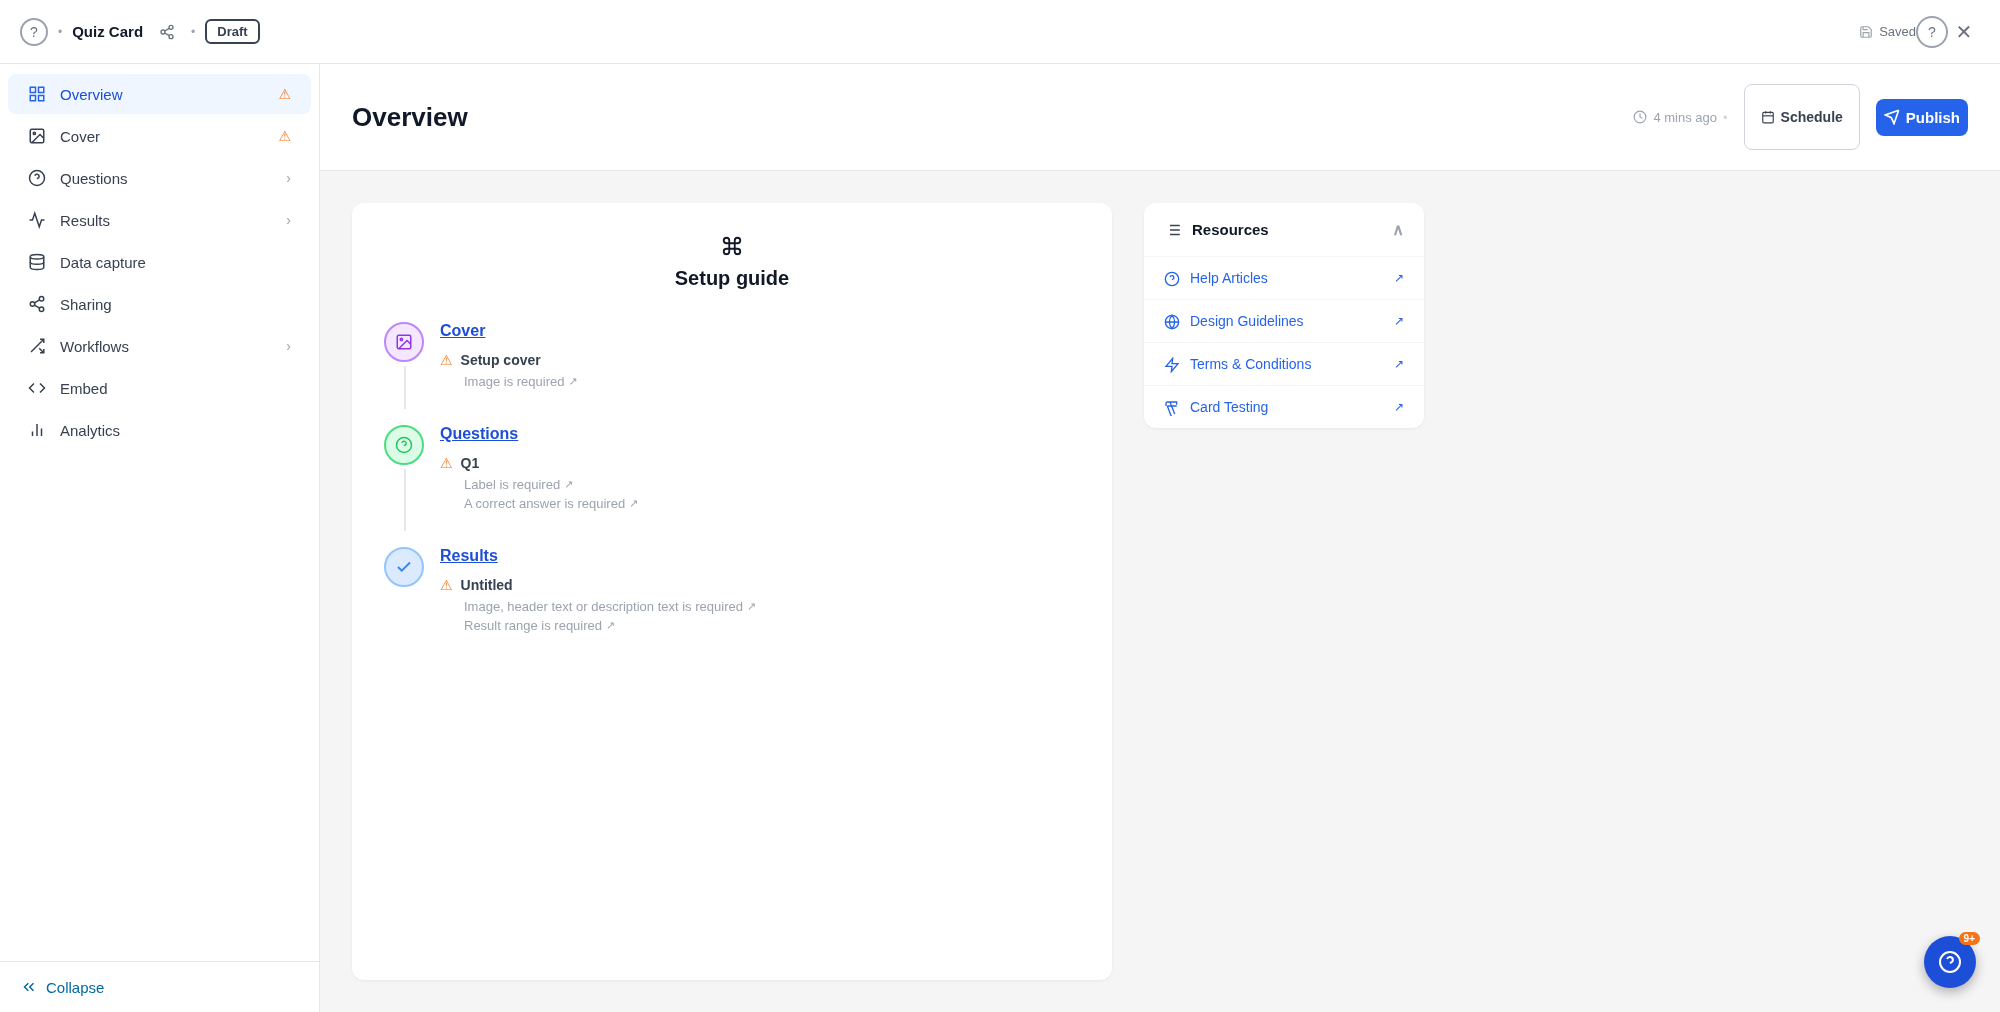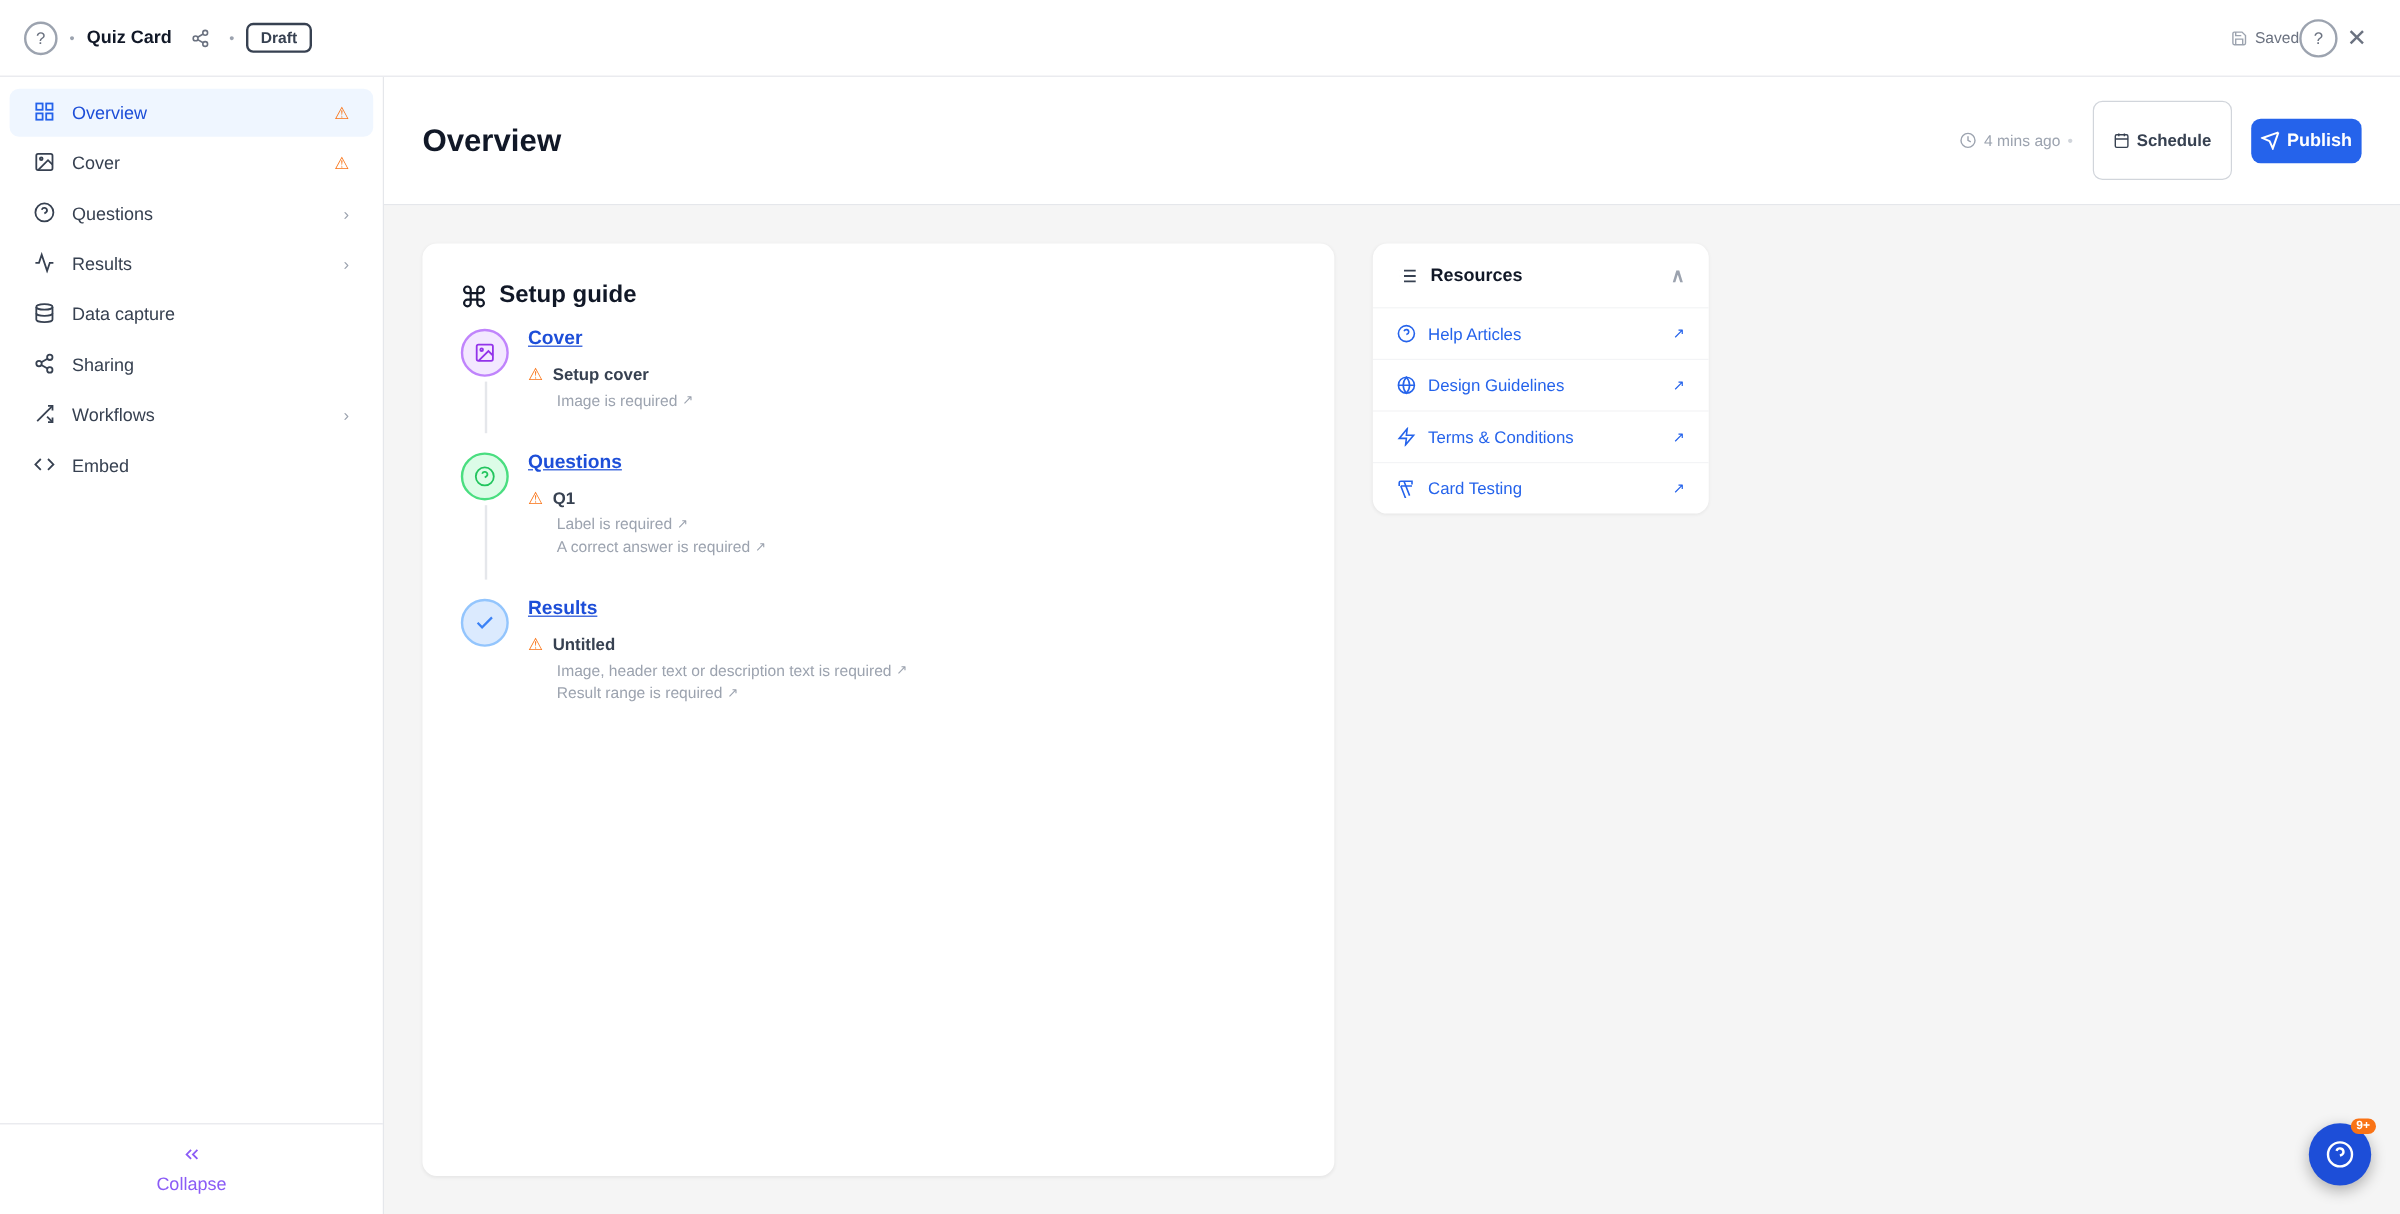--- a/index.html
+++ b/index.html
@@ -108,24 +108,23 @@
 
     .sidebar-bottom {
       padding: 16px 20px;
       border-top: 1px solid #e5e7eb;
     }
     .collapse-btn {
       display: flex;
       align-items: center;
       gap: 8px;
       cursor: pointer;
-      color: #8b5cf6;
+      color: #0369a1;
       font-size: 15px;
       font-weight: 500;
-      flex-direction: column;
     }
 
     
     .content-area {
       flex: 1;
       display: flex;
       flex-direction: column;
       overflow: hidden;
     }
 
@@ -199,21 +198,22 @@
       max-width: 760px;
       box-shadow: 0 1px 3px rgba(0,0,0,0.06);
     }
     .setup-title {
       display: flex;
       align-items: center;
       gap: 10px;
       font-size: 20px;
       font-weight: 700;
       color: #111827;
-      margin-bottom: 16px;
+      margin-bottom: 32px;
+      flex-direction: column;
     }
 
     .setup-section {
       display: flex;
       gap: 16px;
       margin-bottom: 32px;
       position: relative;
     }
     .setup-section::before {
       content: '';
@@ -476,20 +476,30 @@
       <div class="nav-item">
         <span class="nav-icon">
           <svg width="18" height="18" viewBox="0 0 24 24" fill="none" stroke="currentColor" stroke-width="2">
               <polyline points="16 18 22 12 16 6"></polyline>
               <polyline points="8 6 2 12 8 18"></polyline>
             </svg>
         </span>
         <span class="nav-label">Embed</span>
       </div>
 
+      <div class="nav-item">
+        <span class="nav-icon">
+          <svg width="18" height="18" viewBox="0 0 24 24" fill="none" stroke="currentColor" stroke-width="2">
+              <line x1="18" y1="20" x2="18" y2="10"></line>
+              <line x1="12" y1="20" x2="12" y2="4"></line>
+              <line x1="6" y1="20" x2="6" y2="14"></line>
+            </svg>
+        </span>
+        <span class="nav-label">Analytics</span>
+      </div>
 
     </div>
 
     <div class="sidebar-bottom">
       <div class="collapse-btn">
         <svg width="18" height="18" viewBox="0 0 24 24" fill="none" stroke="currentColor" stroke-width="2">
             <polyline points="11 17 6 12 11 7"></polyline>
             <polyline points="18 17 13 12 18 7"></polyline>
           </svg>
         <span>Collapse</span>

